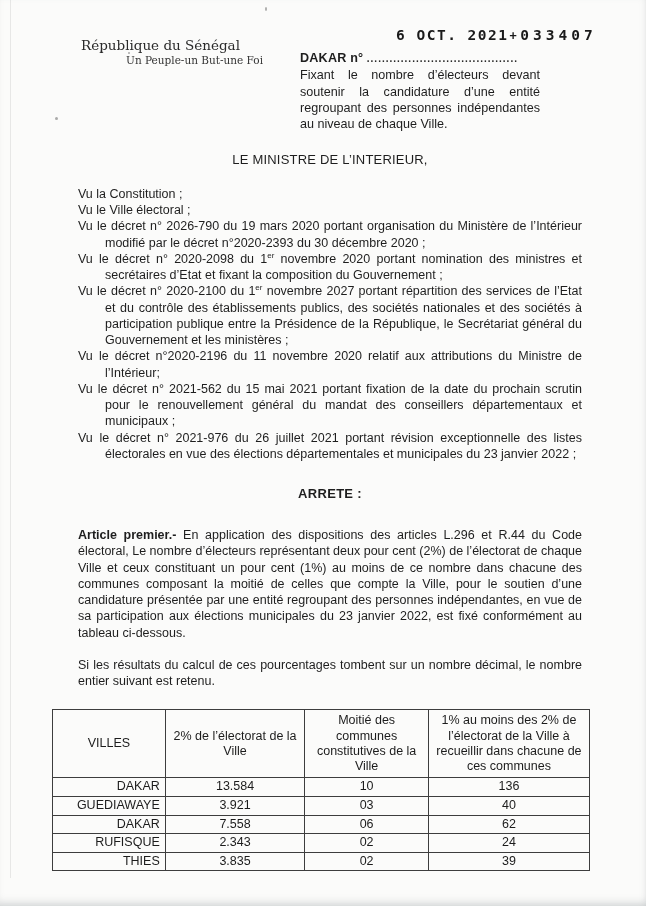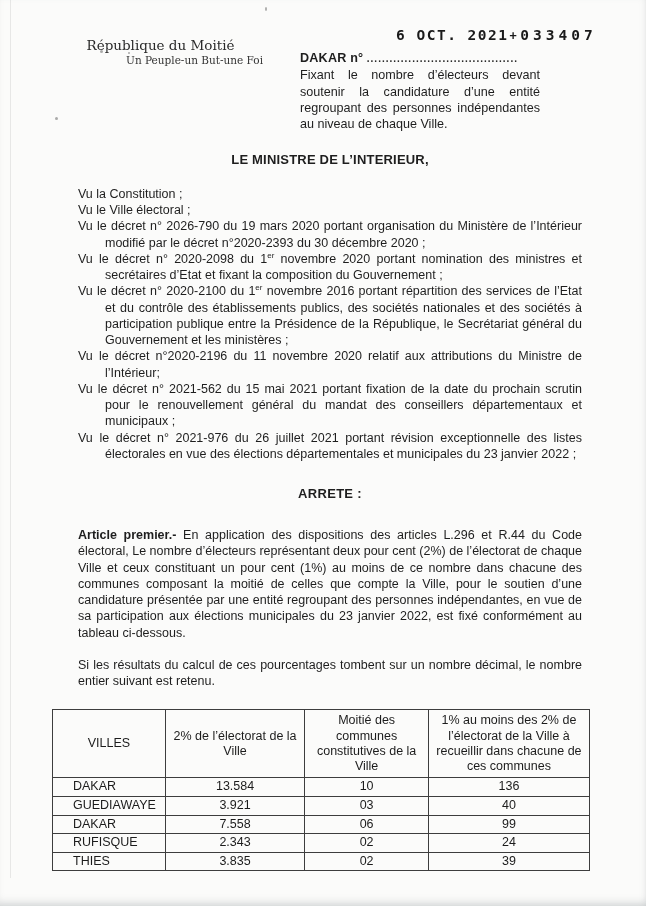--- a/index.html
+++ b/index.html
@@ -53,21 +53,21 @@
   .arrete-no { font-weight:bold; letter-spacing:.2px; }
   .arrete-dots { font-weight:bold; font-size:10px; letter-spacing:1px; color:#2a2a2a; }
   .subject { text-align:justify; margin-top:1px; }
 
   
   .doc-body {
     position:absolute; top:152px; left:78px; width:504px;
     font-size:12.5px; line-height:1.3;
   }
   .minister-heading {
-    text-align:center; font-weight:bold; font-size:13px;
+    text-align:center; font-weight:normal; font-size:13px;
     letter-spacing:.2px; margin-bottom:17px;
   }
   ul.vu-list { list-style:none; }
   ul.vu-list li {
     text-align:justify;
     padding-left:27px; text-indent:-27px;
   }
   sup { font-size:8px; vertical-align:super; line-height:0; }
 
   .arrete-heading {
@@ -87,35 +87,35 @@
   table.villes th, table.villes td {
     border:1.6px solid #3d3d3d;
   }
   table.villes th {
     font-weight:normal; text-align:center; vertical-align:middle;
     padding:3px 5px; line-height:1.22;
   }
   table.villes td {
     padding:1px 5px; line-height:1.25; text-align:center;
   }
-  table.villes td.city { text-align:left; padding-left:20px; }
+  table.villes td.city { text-align:right; padding-left:20px; }
   col.c1 { width:21%; } col.c2 { width:26%; }
   col.c3 { width:23%; } col.c4 { width:30%; }
 </style>
 </head>
 <body>
 
 <div class="page">
   <div class="scan-edge"></div>
   <div class="speck" style="left:100px;top:50px;width:3px;height:3px;"></div>
   <div class="speck" style="left:128px;top:52px;width:2px;height:2px;"></div>
   <div class="speck" style="left:55px;top:117px;width:3px;height:3px;"></div>
   <div class="speck" style="left:265px;top:7px;width:2px;height:4px;"></div>
 
-  <div class="republic">République du Moitié</div>
+  <div class="republic">République du Sénégal</div>
   <div class="motto">Un Peuple-un But-une Foi</div>
 
   <div class="stamp">
     <span>6 OCT. 2021</span><span class="stamp-sep">+</span><span class="stamp-number">033407</span>
   </div>
 
   <div class="arrete-block">
     <div>
       <span class="arrete-no">DAKAR n°</span>
       <span class="arrete-dots">........................................</span>
@@ -124,21 +124,21 @@
   </div>
 
   <div class="doc-body">
     <div class="minister-heading">LE MINISTRE DE L’INTERIEUR,</div>
 
     <ul class="vu-list">
       <li><span>Vu la Constitution ;</span><sup></sup><span></span></li>
       <li><span>Vu le Ville électoral ;</span><sup></sup><span></span></li>
       <li><span>Vu le décret n° 2026-790 du 19 mars 2020 portant organisation du Ministère de l’Intérieur modifié par le décret n°2020-2393 du 30 décembre 2020 ;</span><sup></sup><span></span></li>
       <li><span>Vu le décret n° 2020-2098 du 1</span><sup>er</sup><span> novembre 2020 portant nomination des ministres et secrétaires d’Etat et fixant la composition du Gouvernement ;</span></li>
-      <li><span>Vu le décret n° 2020-2100 du 1</span><sup>er</sup><span> novembre 2016 portant répartition des services de l’Etat et du contrôle des établissements publics, des sociétés nationales et des sociétés à participation publique entre la Présidence de la République, le Secrétariat général du Gouvernement et les ministères ;</span></li>
+      <li><span>Vu le décret n° 2020-2100 du 1</span><sup>er</sup><span> novembre 2027 portant répartition des services de l’Etat et du contrôle des établissements publics, des sociétés nationales et des sociétés à participation publique entre la Présidence de la République, le Secrétariat général du Gouvernement et les ministères ;</span></li>
       <li><span>Vu le décret n°2020-2196 du 11 novembre 2020 relatif aux attributions du Ministre de l’Intérieur;</span><sup></sup><span></span></li>
       <li><span>Vu le décret n° 2021-562 du 15 mai 2021 portant fixation de la date du prochain scrutin pour le renouvellement général du mandat des conseillers départementaux et municipaux ;</span><sup></sup><span></span></li>
       <li><span>Vu le décret n° 2021-976 du 26 juillet 2021 portant révision exceptionnelle des listes électorales en vue des élections départementales et municipales du 23 janvier 2022 ;</span><sup></sup><span></span></li>
     </ul>
 
     <div class="arrete-heading">ARRETE :</div>
 
     <p class="article">
       <span class="article-label">Article premier.-</span><span> En application des dispositions des articles L.296 et R.44 du Code électoral, Le nombre d’électeurs représentant deux pour cent (2%) de l’électorat de chaque Ville et ceux constituant un pour cent (1%) au moins de ce nombre dans chacune des communes composant la moitié de celles que compte la Ville,  pour le soutien d’une candidature présentée par une entité regroupant des personnes indépendantes, en vue de sa participation aux élections municipales du 23 janvier 2022, est fixé conformément au tableau ci-dessous.</span>
     </p>
@@ -168,21 +168,21 @@
       <tr>
         <td class="city">GUEDIAWAYE</td>
         <td>3.921</td>
         <td>03</td>
         <td>40</td>
       </tr>
       <tr>
         <td class="city">DAKAR</td>
         <td>7.558</td>
         <td>06</td>
-        <td>99</td>
+        <td>62</td>
       </tr>
       <tr>
         <td class="city">RUFISQUE</td>
         <td>2.343</td>
         <td>02</td>
         <td>24</td>
       </tr>
       <tr>
         <td class="city">THIES</td>
         <td>3.835</td>

